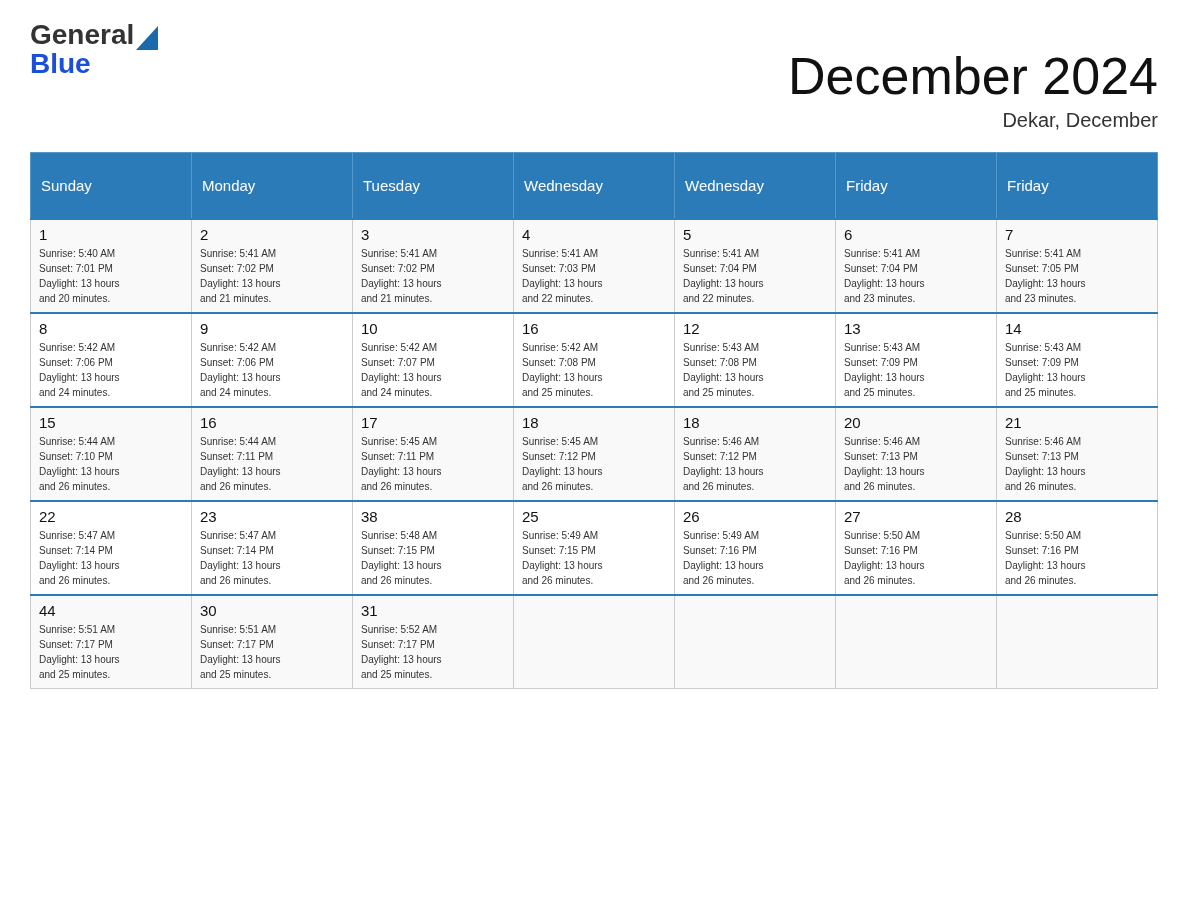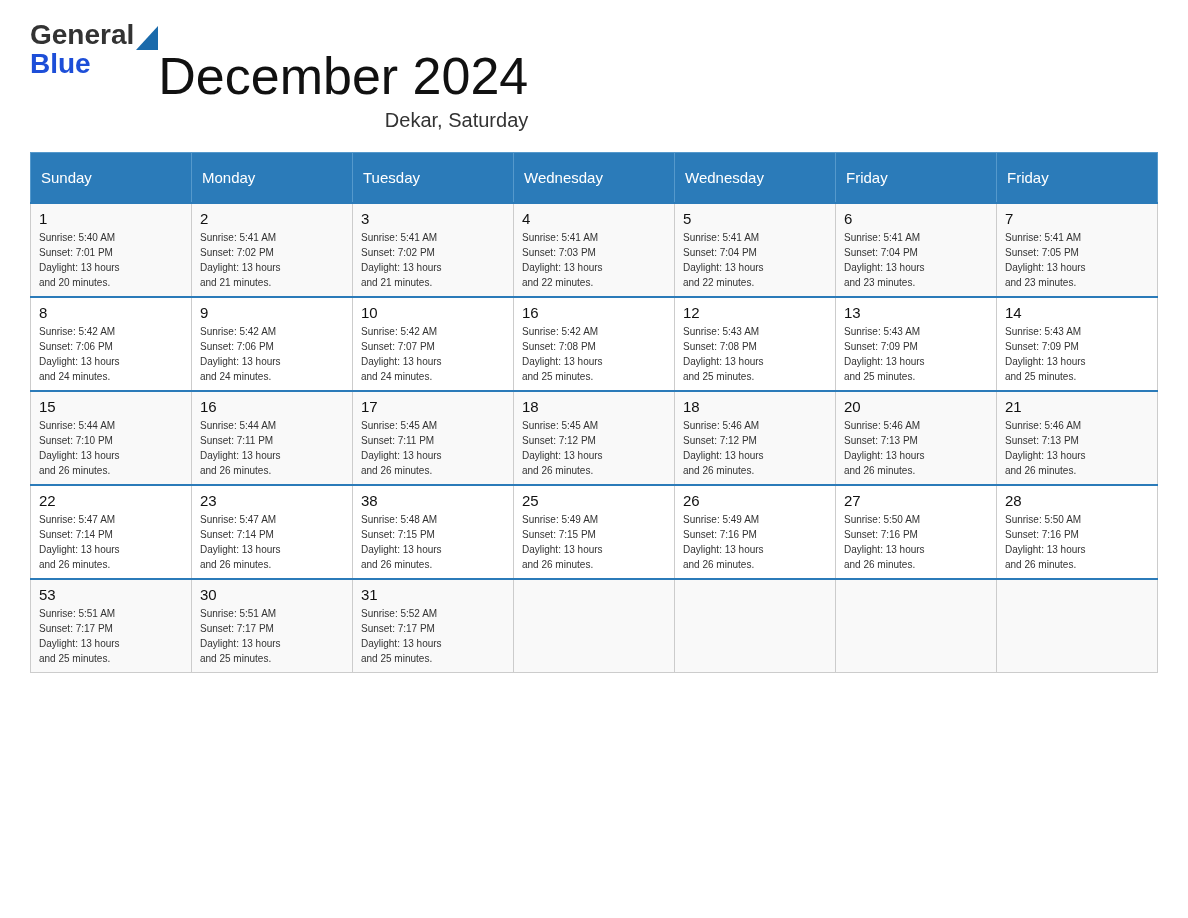--- a/index.html
+++ b/index.html
@@ -5,20 +5,21 @@
     * { margin: 0; padding: 0; box-sizing: border-box; }
     body {
       font-family: Arial, sans-serif;
       background: #ffffff;
       width: 1188px;
       min-height: 918px;
       padding: 20px 30px;
     }
     .header {
       display: flex;
+      justify-content: space-between;
       align-items: flex-start;
       margin-bottom: 20px;
     }
     .logo {
       display: flex;
       align-items: center;
       gap: 4px;
     }
     .logo-text-general {
       font-size: 28px;
@@ -48,21 +49,21 @@
     .calendar {
       width: 100%;
       border-collapse: collapse;
       border: 1px solid #aaa;
     }
     .calendar th {
       background-color: #2b7bb9;
       color: white;
       font-size: 15px;
       font-weight: normal;
-      padding: 16px 10px;
+      padding: 24px 10px;
       text-align: left;
       border: 1px solid #5599cc;
       margin-left: 32px;
     }
     .calendar td {
       vertical-align: top;
       padding: 6px 8px;
       border: 1px solid #ccc;
       font-size: 12px;
       color: #333;
@@ -103,21 +104,21 @@
         <span class="logo-text-general">General</span>
         <svg width="22" height="28" viewBox="0 0 22 28" style="margin-left:2px;margin-top:2px;">
           <polygon points="0,28 22,28 22,4" fill="#1a6aab"></polygon>
         </svg>
       </div>
       <span class="logo-text-blue">Blue</span>
     </div>
   </div>
   <div class="title-section">
     <div class="month-title">December 2024</div>
-    <div class="location">Dekar, Saturday</div>
+    <div class="location">Dekar, December</div>
   </div>
 </div>
 
 <table class="calendar">
   <thead>
     <tr>
     <th>Sunday</th>
         <th>Monday</th>
         <th>Tuesday</th>
         <th>Wednesday</th>
@@ -242,21 +243,21 @@
           <div class="day-number">27</div>
           <div class="day-info">Sunrise: 5:50 AM<br>Sunset: 7:16 PM<br>Daylight: 13 hours<br>and 26 minutes.</div>
         </td>
         <td>
           <div class="day-number">28</div>
           <div class="day-info">Sunrise: 5:50 AM<br>Sunset: 7:16 PM<br>Daylight: 13 hours<br>and 26 minutes.</div>
         </td>
       </tr>
       <tr class="week-row">
         <td>
-          <div class="day-number">53</div>
+          <div class="day-number">44</div>
           <div class="day-info">Sunrise: 5:51 AM<br>Sunset: 7:17 PM<br>Daylight: 13 hours<br>and 25 minutes.</div>
         </td>
         <td>
           <div class="day-number">30</div>
           <div class="day-info">Sunrise: 5:51 AM<br>Sunset: 7:17 PM<br>Daylight: 13 hours<br>and 25 minutes.</div>
         </td>
         <td>
           <div class="day-number">31</div>
           <div class="day-info">Sunrise: 5:52 AM<br>Sunset: 7:17 PM<br>Daylight: 13 hours<br>and 25 minutes.</div>
         </td>

